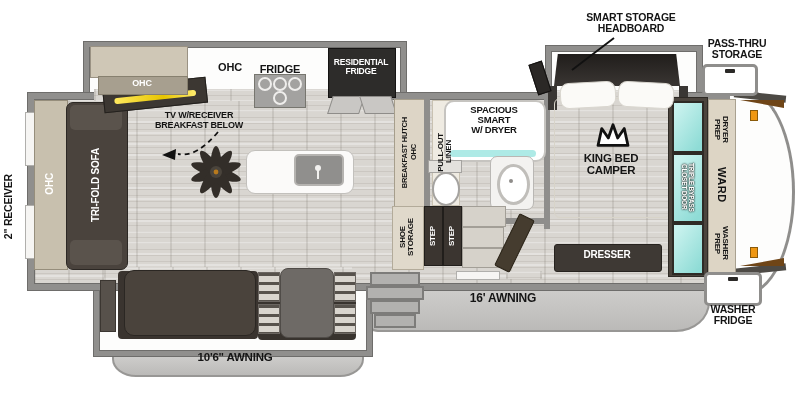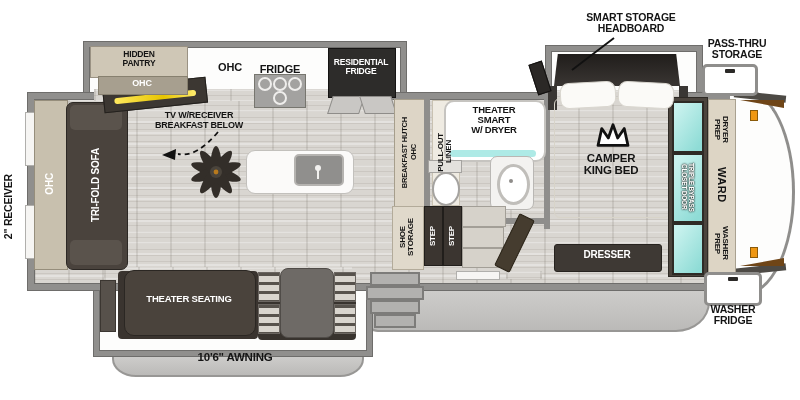--- a/index.html
+++ b/index.html
@@ -30,20 +30,21 @@
   .chair{position:absolute;background:#d9d5ce;border:1px solid #6b6661;
          background-image:repeating-linear-gradient(180deg,#57524c 0 3px,rgba(0,0,0,0) 3px 9px)}
   .tread{position:absolute;background:#d6d2ca;border:1px solid #a39f97}
 </style>
 </head>
 <body>
 
 <div class="canvas">
 
   <div class="abs awn" style="left:366px;top:270px;width:340px;height:58px;border-radius:4px 10px 34px 12px / 4px 10px 30px 12px;z-index:1"></div>
+  <div class="lbl" style="left:448px;top:292px;width:110px;font-size:12px;z-index:6">16' AWNING</div>
 
   <div class="abs awn" style="left:112px;top:346px;width:248px;height:27px;border-radius:3px 3px 24px 24px / 3px 3px 18px 18px;z-index:1"></div>
   <div class="lbl" style="left:170px;top:351px;width:130px;font-size:11.5px;z-index:6">10'6" AWNING</div>
 
   <div class="abs slidebox" style="left:84px;top:42px;width:312px;height:57px;z-index:2"></div>
   <div class="abs slidebox" style="left:546px;top:46px;width:146px;height:54px;z-index:2"></div>
   <div class="abs slidebox floor" style="left:94px;top:266px;width:268px;height:80px;z-index:2"></div>
 
   <div class="abs wallbox floor" style="left:28px;top:93px;width:706px;height:185px;z-index:3"></div>
 
@@ -84,24 +85,20 @@
   <div class="abs" style="left:103px;top:82px;width:102px;height:24px;background:#3c3732;border:1px solid #23201d;transform:rotate(-6deg);z-index:5">
     <div style="position:absolute;left:10px;top:11px;width:82px;height:6px;border-radius:3px;
                 background:linear-gradient(90deg,#ffe95e,#e6c400 60%,#ffec6e)"></div>
   </div>
   <div class="lbl" style="left:140px;top:111px;width:118px;font-size:9px;z-index:6">
     <span class="ln">TV W/RECEIVER</span>
     <span class="ln">BREAKFAST BELOW</span>
   </div>
 
   <div class="abs" style="left:90px;top:46px;width:96px;height:30px;background:#cfc7b6;border:1px solid #9a9283;z-index:5"></div>
-  <div class="lbl" style="left:100px;top:50px;width:78px;font-size:8.5px;z-index:6">
-    <span class="ln">HIDDEN</span>
-    <span class="ln">PANTRY</span>
-  </div>
   <div class="abs" style="left:98px;top:76px;width:88px;height:17px;background:#a79f8f;border:1px solid #87806f;z-index:5"></div>
   <div class="lbl" style="left:98px;top:79px;width:88px;font-size:9px;color:#fff;z-index:6">OHC</div>
 
   <div class="lbl" style="left:206px;top:62px;width:48px;font-size:11px;z-index:6">OHC</div>
   <div class="lbl" style="left:252px;top:64px;width:56px;font-size:11px;z-index:6">FRIDGE</div>
 
   <div class="abs" style="left:254px;top:74px;width:52px;height:34px;background:#a3a2a0;border:1px solid #77766f;z-index:5;
               display:flex;flex-wrap:wrap;align-items:center;justify-content:space-around;padding:2px;box-sizing:border-box">
     <span style="width:10px;height:10px;border:2px solid #efeeec;border-radius:50%"></span>
     <span style="width:10px;height:10px;border:2px solid #efeeec;border-radius:50%"></span>
@@ -146,21 +143,21 @@
 
   <div class="abs" style="left:432px;top:100px;width:26px;height:104px;background:#efebe2;border:1px solid #c9c2b2;z-index:5"></div>
   <div class="vwrap" style="left:432px;top:102px;width:26px;height:100px;font-size:8px;gap:0;z-index:6">
     <span class="vccw">PULL-OUT</span>
     <span class="vccw">LINEN</span>
   </div>
 
   <div class="abs" style="left:444px;top:100px;width:98px;height:58px;background:#ffffff;border:2px solid #c6c4c0;border-radius:10px;z-index:5"></div>
   <div class="abs" style="left:450px;top:150px;width:86px;height:7px;background:#aeeae6;border-radius:4px;z-index:5"></div>
   <div class="lbl" style="left:452px;top:105px;width:84px;font-size:9.5px;z-index:6">
-    <span class="ln">THEATER</span>
+    <span class="ln">SPACIOUS</span>
     <span class="ln">SMART</span>
     <span class="ln">W/ DRYER</span>
   </div>
 
   <div class="abs" style="left:428px;top:160px;width:34px;height:46px;z-index:5">
     <span style="position:absolute;left:0;top:0;width:32px;height:11px;background:#e3e1dd;border:1px solid #a5a3a0"></span>
     <span style="position:absolute;left:4px;top:12px;width:24px;height:30px;background:#fff;border:2px solid #a5a3a0;border-radius:50%"></span>
   </div>
   <div class="abs" style="left:490px;top:156px;width:42px;height:52px;background:#f3f2f0;border:1px solid #b9b7b4;border-radius:7px;z-index:5">
     <span style="position:absolute;left:6px;top:7px;width:27px;height:35px;background:#fff;border:3px solid #c0beba;border-radius:50%"></span>
@@ -186,41 +183,40 @@
   <div class="tread" style="left:462px;top:206px;width:42px;height:19px;z-index:5"></div>
   <div class="tread" style="left:462px;top:227px;width:40px;height:19px;z-index:5"></div>
   <div class="tread" style="left:462px;top:248px;width:38px;height:18px;z-index:5"></div>
 
   <div class="abs" style="left:506px;top:214px;width:15px;height:56px;background:#453c2f;border:1px solid #2a2317;border-radius:2px;transform:rotate(26deg);z-index:5"></div>
 
   <div class="abs" style="left:100px;top:280px;width:14px;height:50px;background:#57514b;border:1px solid #3b3631;z-index:5"></div>
   <div class="abs" style="left:118px;top:271px;width:140px;height:68px;background:#3a342f;border-radius:4px;z-index:4"></div>
   <div class="abs" style="left:258px;top:296px;width:98px;height:44px;background:#38332e;border-radius:4px;z-index:4"></div>
   <div class="abs" style="left:124px;top:270px;width:130px;height:64px;background:#4a433c;border:1px solid #2b2723;border-radius:10px;z-index:5"></div>
-  <div class="lbl" style="left:126px;top:294px;width:126px;font-size:9.5px;color:#fff;z-index:6">THEATER SEATING</div>
   <div class="abs" style="left:280px;top:268px;width:52px;height:68px;background:#6e6a66;border:1px solid #504c48;border-radius:8px;z-index:5"></div>
   <div class="chair" style="left:258px;top:272px;width:20px;height:28px;z-index:5"></div>
   <div class="chair" style="left:258px;top:304px;width:20px;height:28px;z-index:5"></div>
   <div class="chair" style="left:334px;top:272px;width:20px;height:28px;z-index:5"></div>
   <div class="chair" style="left:334px;top:304px;width:20px;height:28px;z-index:5"></div>
 
   <div class="abs" style="left:554px;top:54px;width:126px;height:32px;background:linear-gradient(180deg,#201d1b,#3a3633);
               clip-path:polygon(3% 0,97% 0,100% 100%,0 100%);z-index:5"></div>
   <div class="abs" style="left:548px;top:86px;width:9px;height:24px;background:#3a3734;z-index:5"></div>
   <div class="abs" style="left:679px;top:86px;width:9px;height:24px;background:#3a3734;z-index:5"></div>
   <div class="abs" style="left:560px;top:82px;width:54px;height:24px;background:#fbfaf7;border:1px solid #d9d6cf;border-radius:9px;transform:rotate(-3deg);z-index:6"></div>
   <div class="abs" style="left:618px;top:82px;width:54px;height:24px;background:#fbfaf7;border:1px solid #d9d6cf;border-radius:9px;transform:rotate(3deg);z-index:6"></div>
   <div class="abs" style="left:554px;top:98px;width:114px;height:118px;border:1px solid #d8d4c9;border-radius:6px;z-index:5;
               background:linear-gradient(133deg,#f7f5ef 0 62%,#ecead e0 0),linear-gradient(133deg,#f7f5ef 62%,#ece9dd 62%)"></div>
   <svg class="abs" style="left:593px;top:122px;z-index:6" width="40" height="30" viewBox="0 0 42 32">
     <path d="M5 25 L9 7 L16 17 L21 3 L26 17 L33 7 L37 25 Z" fill="#fff" stroke="#111" stroke-width="3" stroke-linejoin="round"></path>
   </svg>
   <div class="lbl" style="left:554px;top:152px;width:114px;font-size:11.5px;z-index:6">
+    <span class="ln">KING BED</span>
     <span class="ln">CAMPER</span>
-    <span class="ln">KING BED</span>
   </div>
   <div class="abs" style="left:533px;top:62px;width:12px;height:30px;background:#2b2826;border:1px solid #141211;transform:rotate(-18deg);z-index:5"></div>
 
   <div class="abs" style="left:554px;top:244px;width:106px;height:26px;background:#3e3934;border:1px solid #27231f;border-radius:3px;z-index:5"></div>
   <div class="lbl" style="left:556px;top:250px;width:102px;font-size:10px;color:#fff;z-index:6">DRESSER</div>
 
   <div class="abs" style="left:668px;top:97px;width:38px;height:178px;background:#4b443d;border:1px solid #2e2a25;z-index:5"></div>
   <div class="teal" style="position:absolute;left:672px;top:101px;width:28px;height:48px;z-index:5"></div>
   <div class="teal" style="position:absolute;left:672px;top:153px;width:28px;height:66px;z-index:5"></div>
   <div class="teal" style="position:absolute;left:672px;top:223px;width:28px;height:48px;z-index:5"></div>

